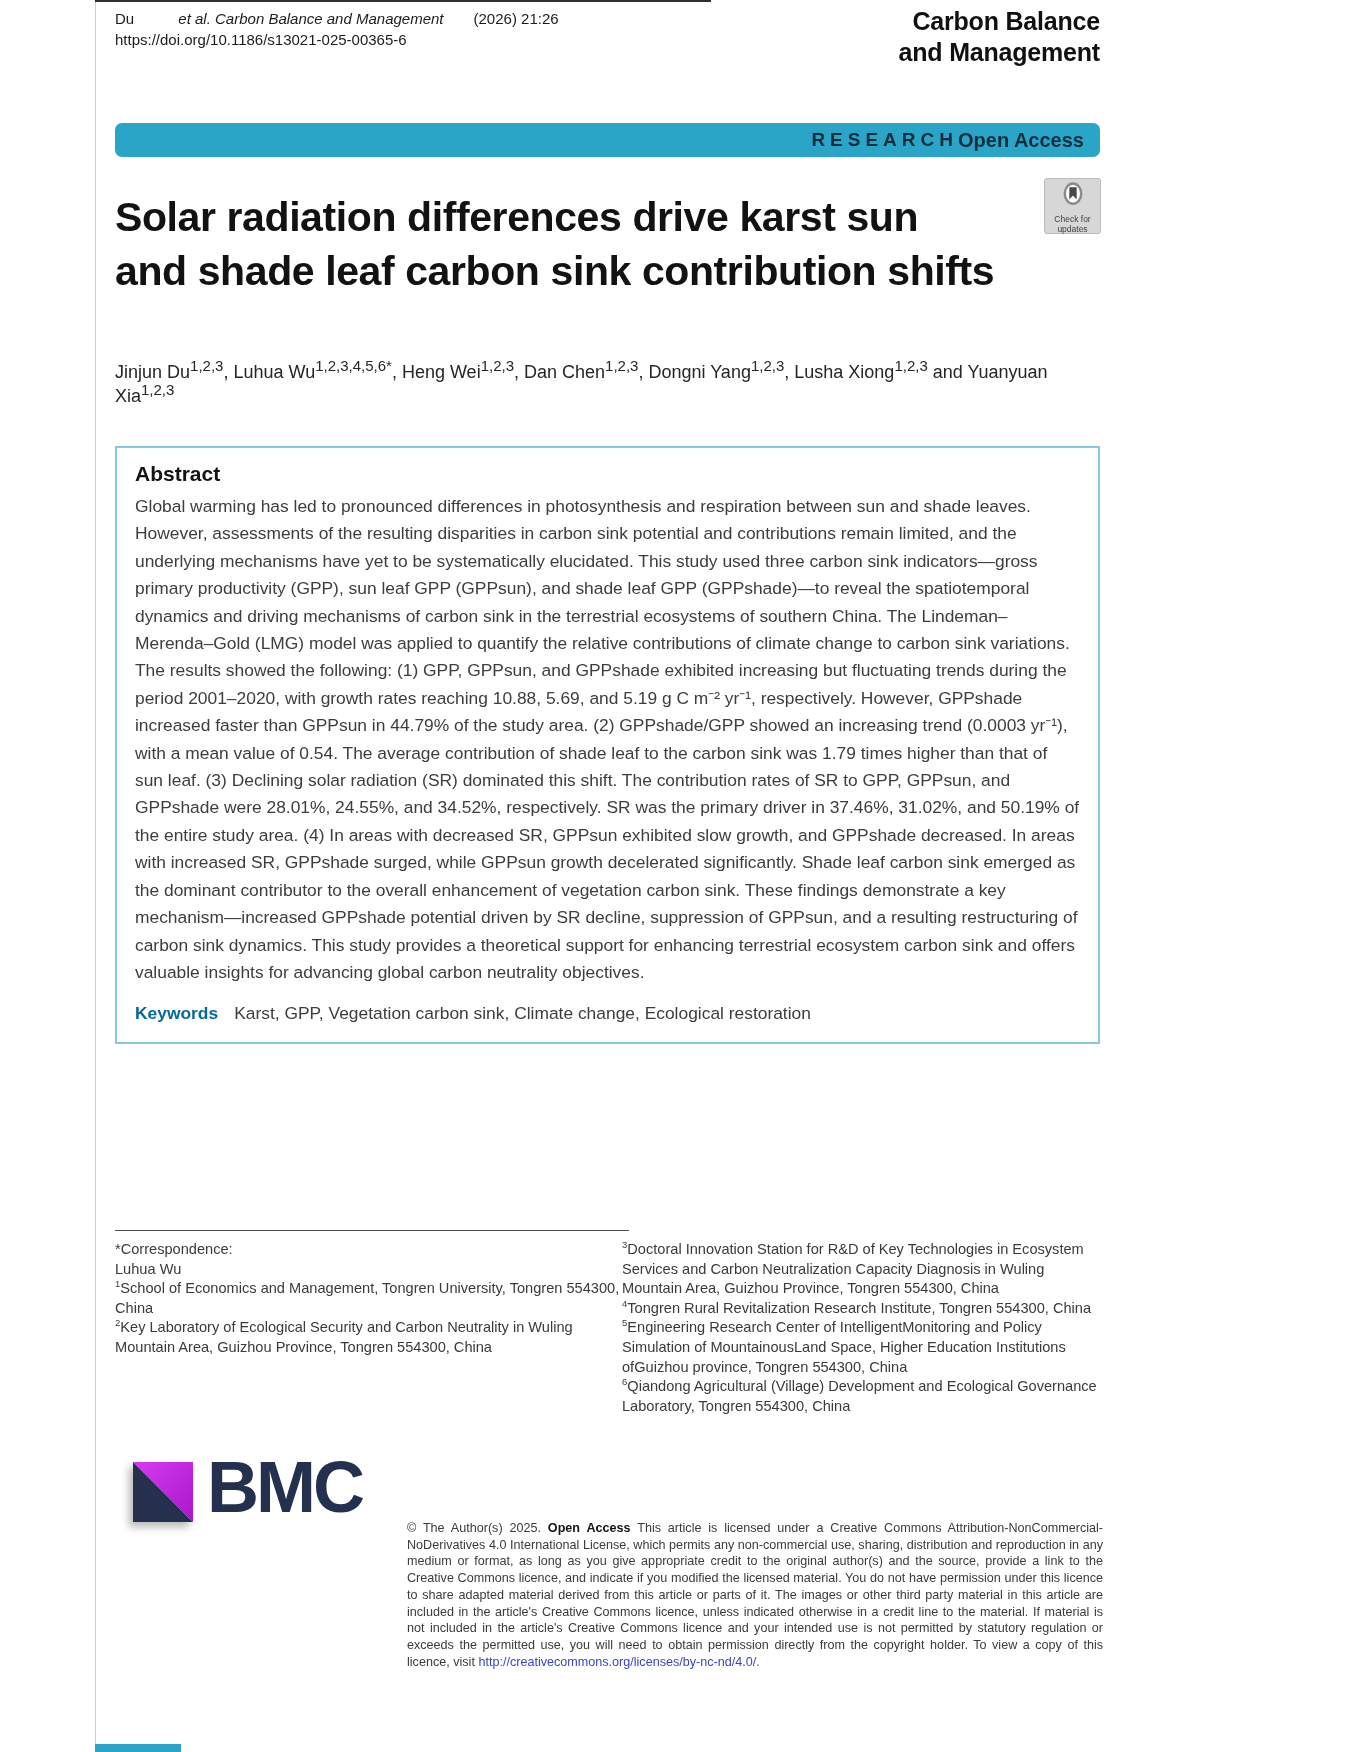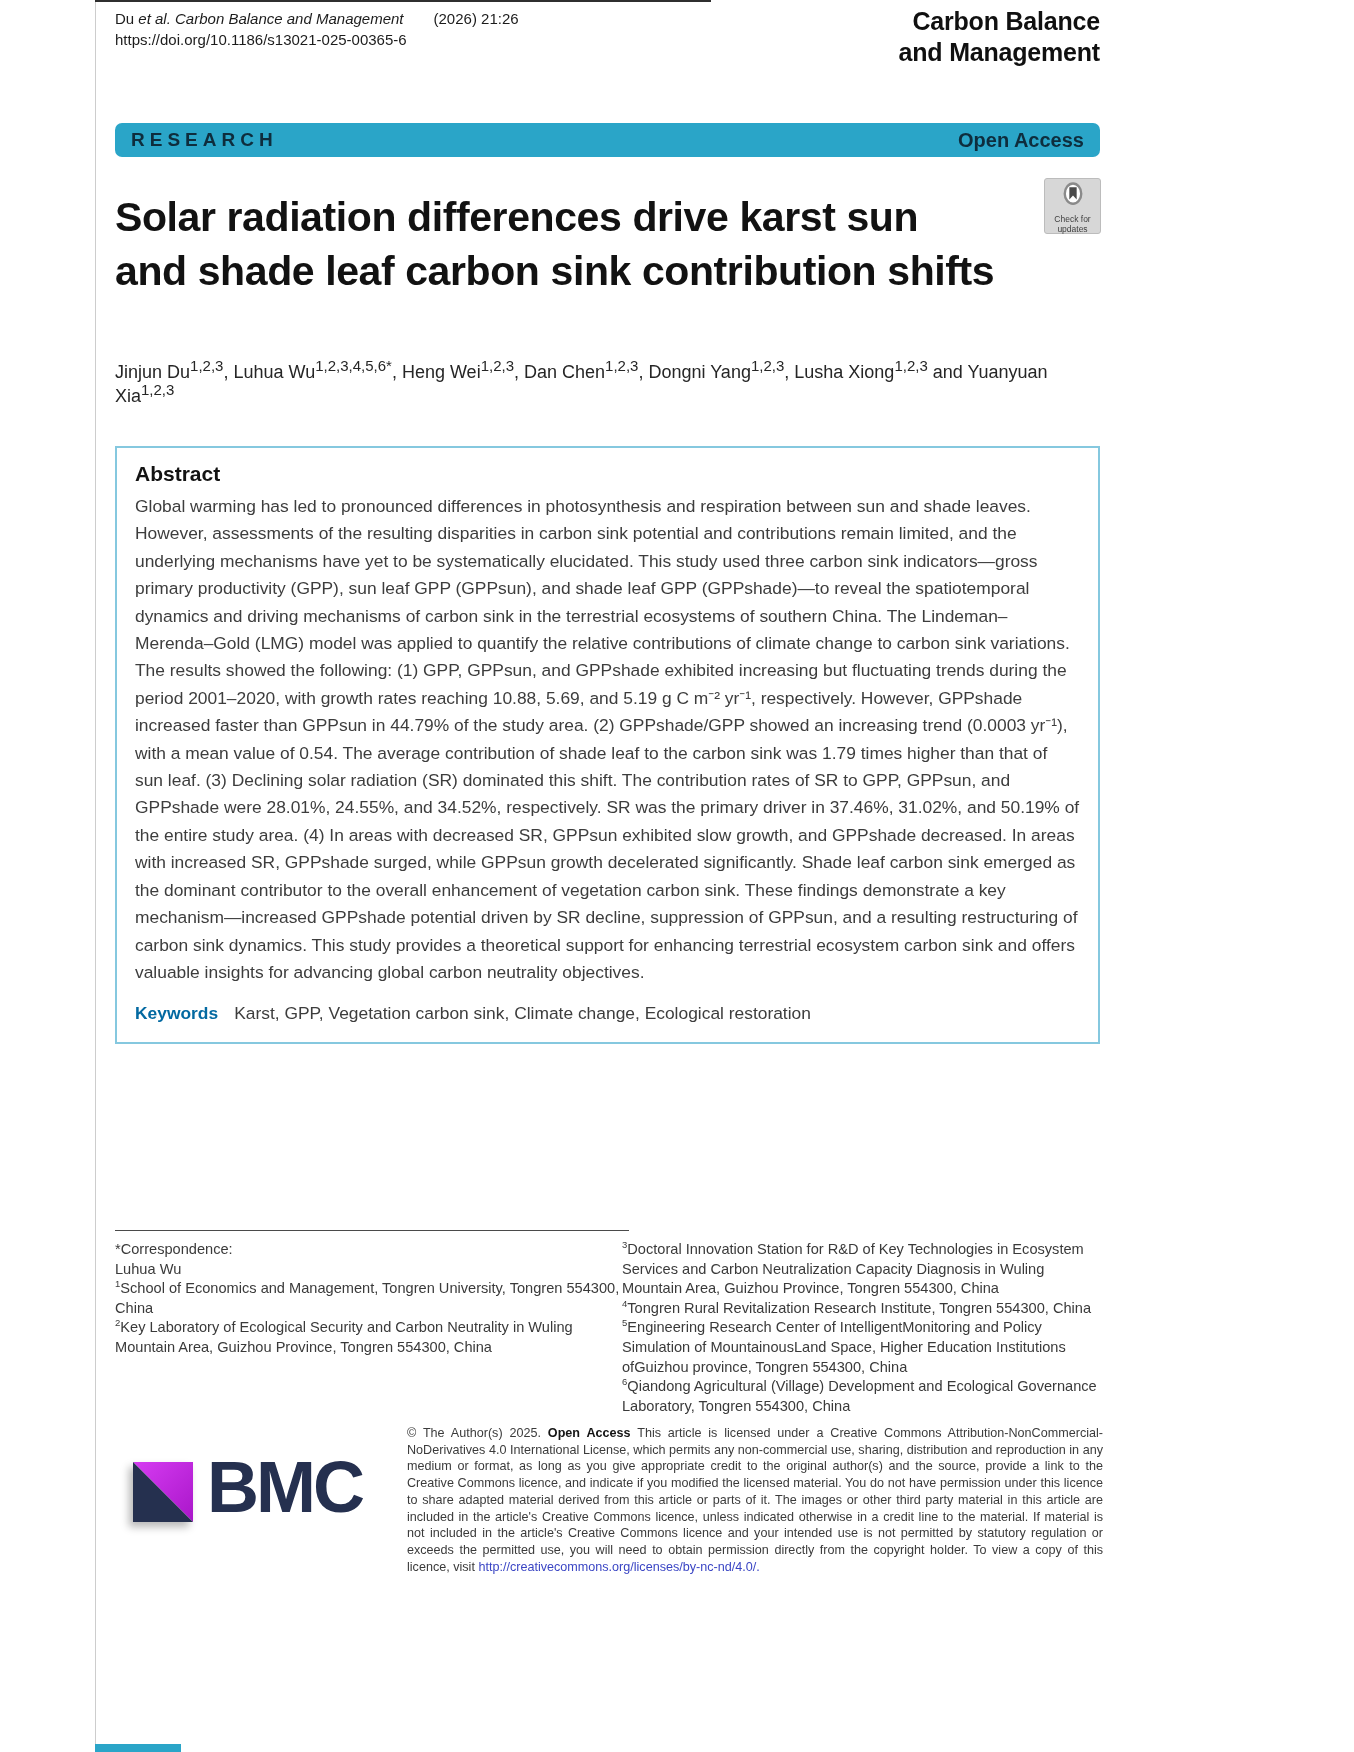--- a/index.html
+++ b/index.html
@@ -5,29 +5,29 @@
   html,body{margin:0;padding:0;background:#ffffff;}
   .page{position:relative;width:1354px;height:1752px;background:#ffffff;overflow:hidden;
         font-family:"Liberation Sans",sans-serif;color:#222;}
   
   .edge-left{position:absolute;left:95px;top:0;width:1px;height:1752px;background:#cdcdcd;}
   .edge-top{position:absolute;left:95px;top:0;width:616px;height:2px;background:#2f2f2f;}
   .next-page-bar{position:absolute;left:95px;top:1744px;width:86px;height:8px;background:#2aa5c8;}
 
   
   .hdr-left{position:absolute;left:115px;top:8px;font-size:15px;line-height:21px;color:#1c1c1c;}
-  .hdr-left .it{font-style:italic;}
+  .hdr-left .it{font-style:italic;margin-left:40px;}
   .hdr-left .year{margin-left:30px;font-style:normal;text-align:right;}
   .hdr-doi{color:#1c1c1c;text-decoration:none;}
   .hdr-right{position:absolute;right:254px;top:6px;text-align:right;font-size:25px;line-height:31px;
              font-weight:700;color:#101010;letter-spacing:-0.2px;}
 
   
   .banner{position:absolute;left:115px;top:123px;width:985px;height:34px;background:#2aa5c8;
-          border-radius:7px;display:flex;align-items:center;justify-content:space-between;
+          border-radius:7px;display:flex;align-items:center;justify-content:flex-end;
           padding:0 16px;box-sizing:border-box;}
   .banner .research{font-size:19px;font-weight:700;letter-spacing:5px;color:#0e2d3d;}
   .banner .access{font-size:20px;font-weight:700;color:#0e2d3d;}
 
   
   .badge{position:absolute;left:1044px;top:178px;width:57px;height:56px;background:#d7d7d7;
          border:1px solid #bcbcbc;border-radius:3px;display:flex;flex-direction:column;
          align-items:center;justify-content:center;padding-top:4px;box-sizing:border-box;}
   .badge .txt{font-size:8.5px;line-height:10px;color:#3f3f3f;text-align:center;margin-top:2px;}
 
@@ -50,21 +50,21 @@
   .fn-col{position:absolute;top:1240px;font-size:14.6px;line-height:19.6px;color:#3a3a3a;}
   .fn-left{left:115px;width:505px;}
   .fn-right{left:622px;width:482px;}
   .fn-col sup{font-size:9.5px;line-height:0;}
 
   
   .bmc-square{position:absolute;left:133px;top:1462px;width:60px;height:60px;
               box-shadow:-4px 5px 8px rgba(0,0,0,0.28);}
   .bmc-word{position:absolute;left:207px;top:1451px;font-size:72px;line-height:72px;font-weight:700;
             letter-spacing:-3px;color:#25304f;}
-  .license{position:absolute;left:407px;top:1425px;width:696px;font-size:12.6px;line-height:16.7px;
+  .license{position:absolute;left:407px;top:1520px;width:696px;font-size:12.6px;line-height:16.7px;
            color:#3b3b3b;text-align:justify;}
   .license b{color:#141414;}
   .license .lnk{color:#3a45c4;text-decoration:none;word-break:break-all;}
 </style>
 </head>
 <body>
 
 <div class="page">
 
   <div class="edge-left"></div>

